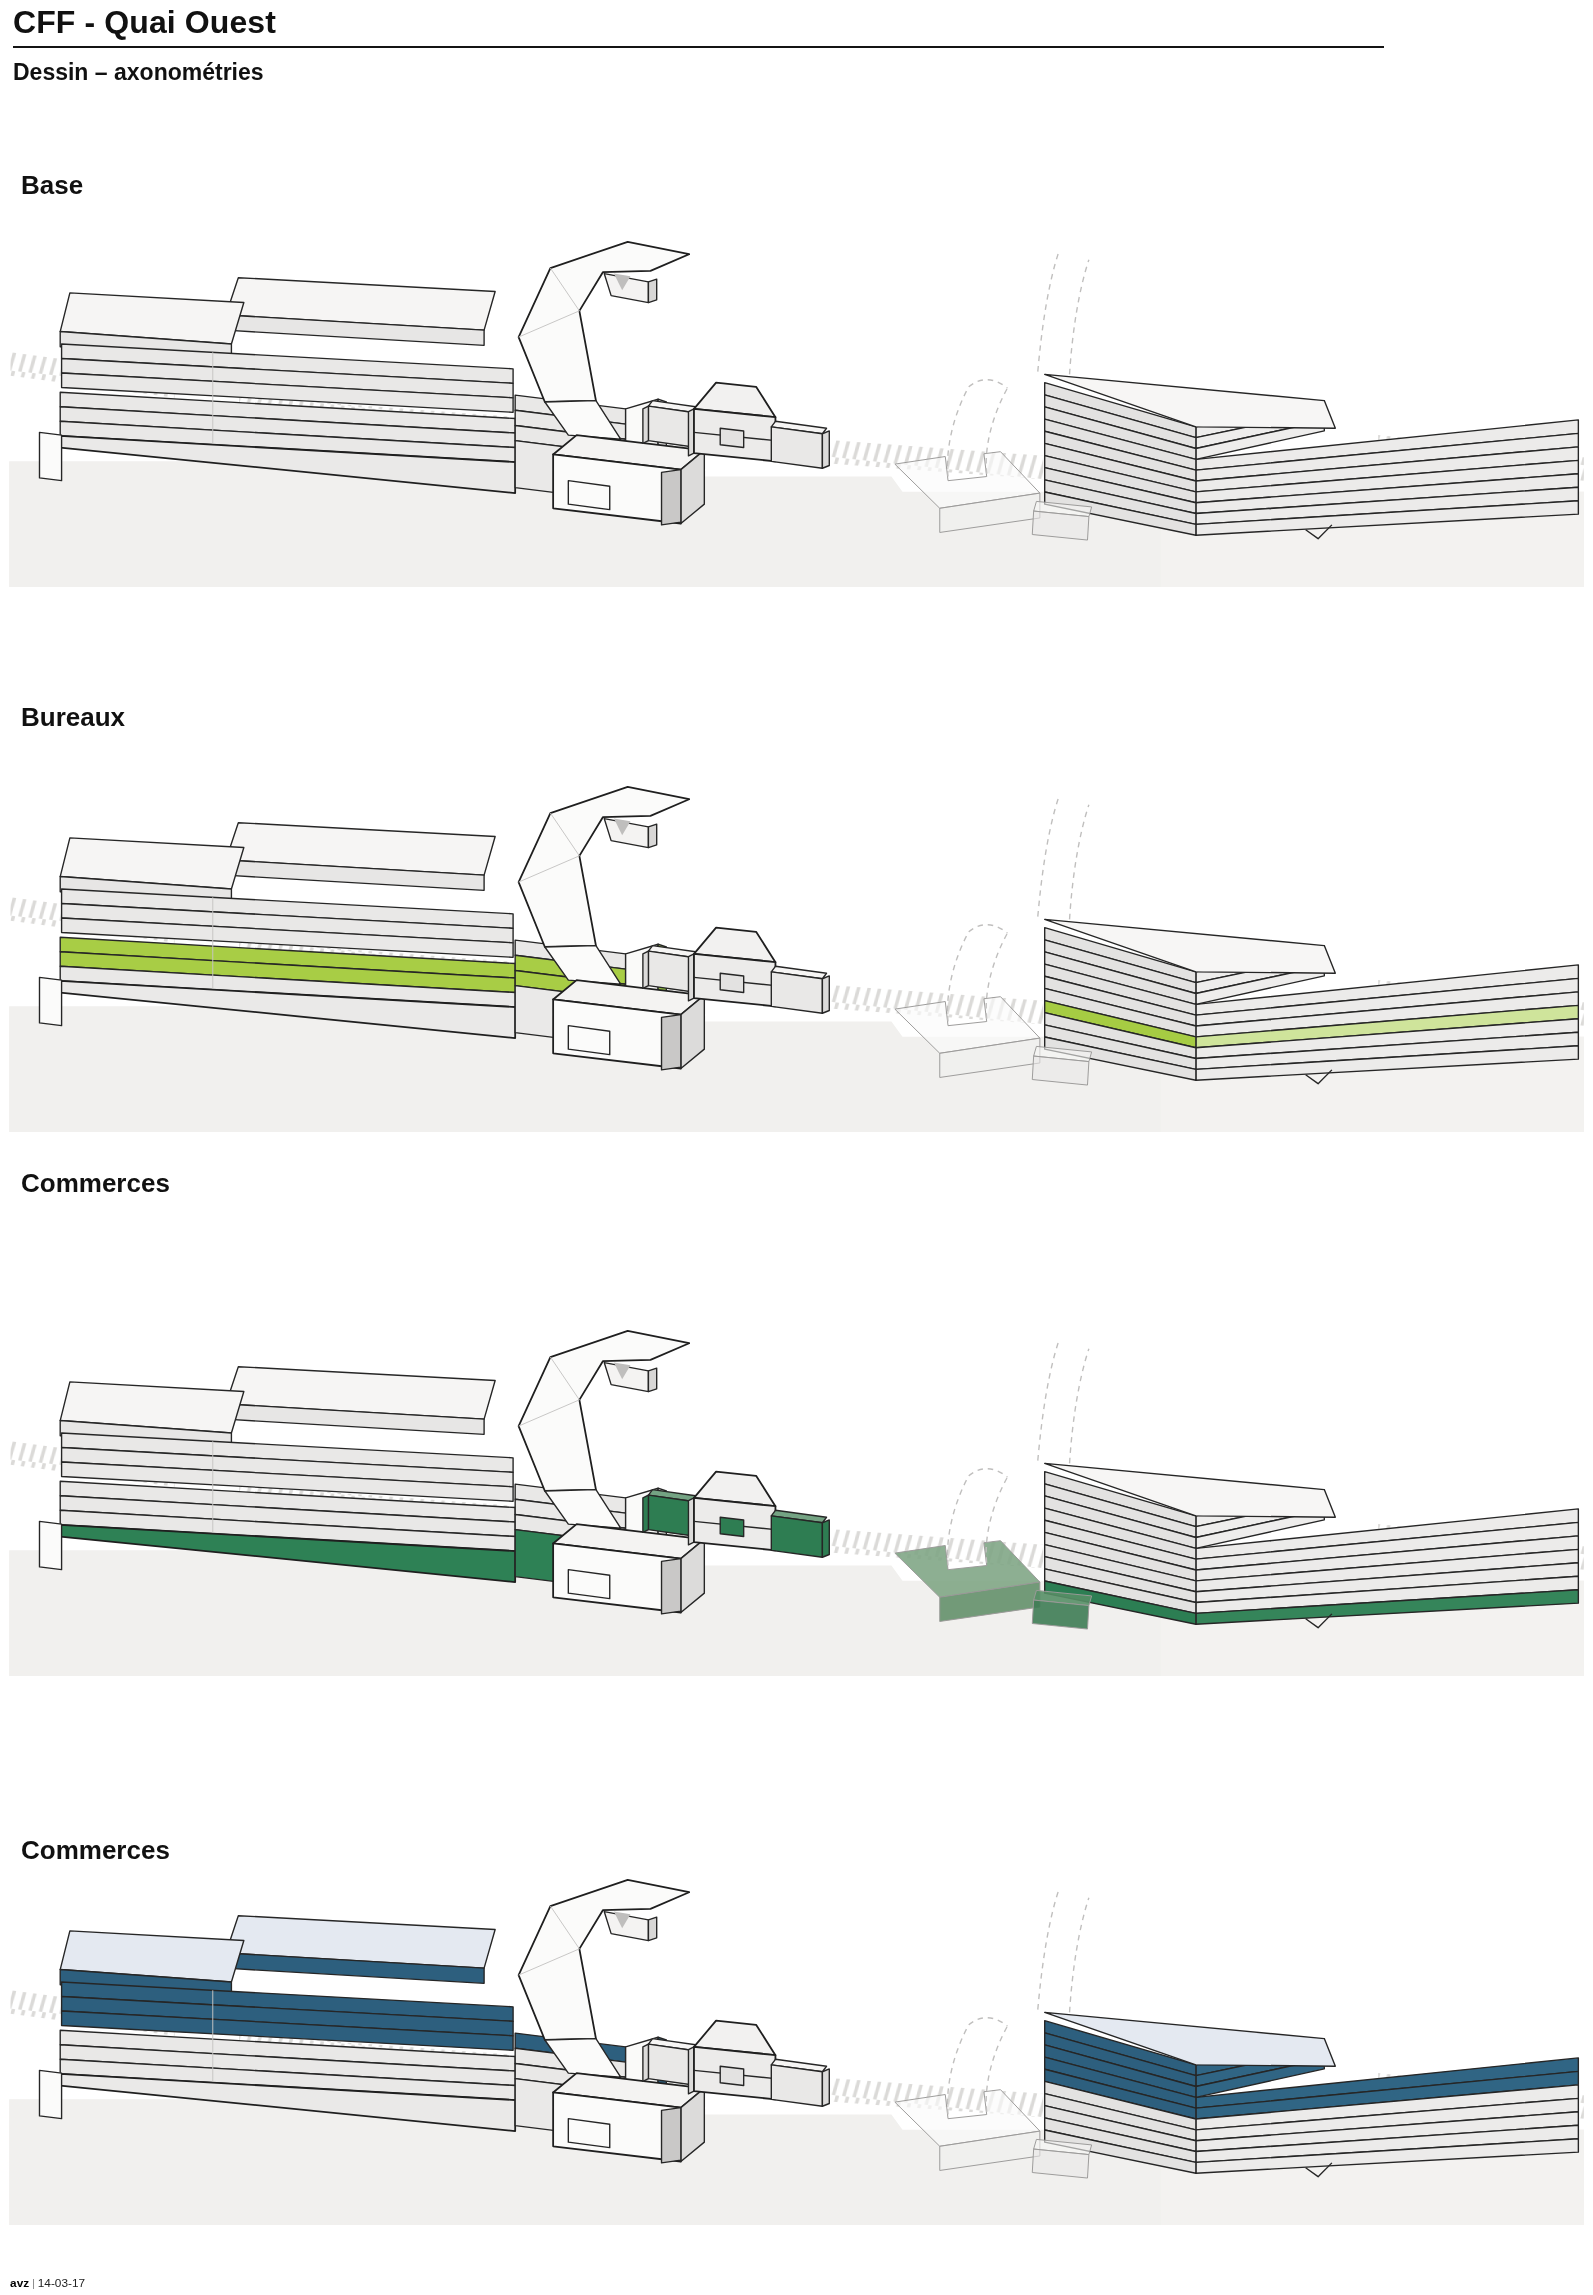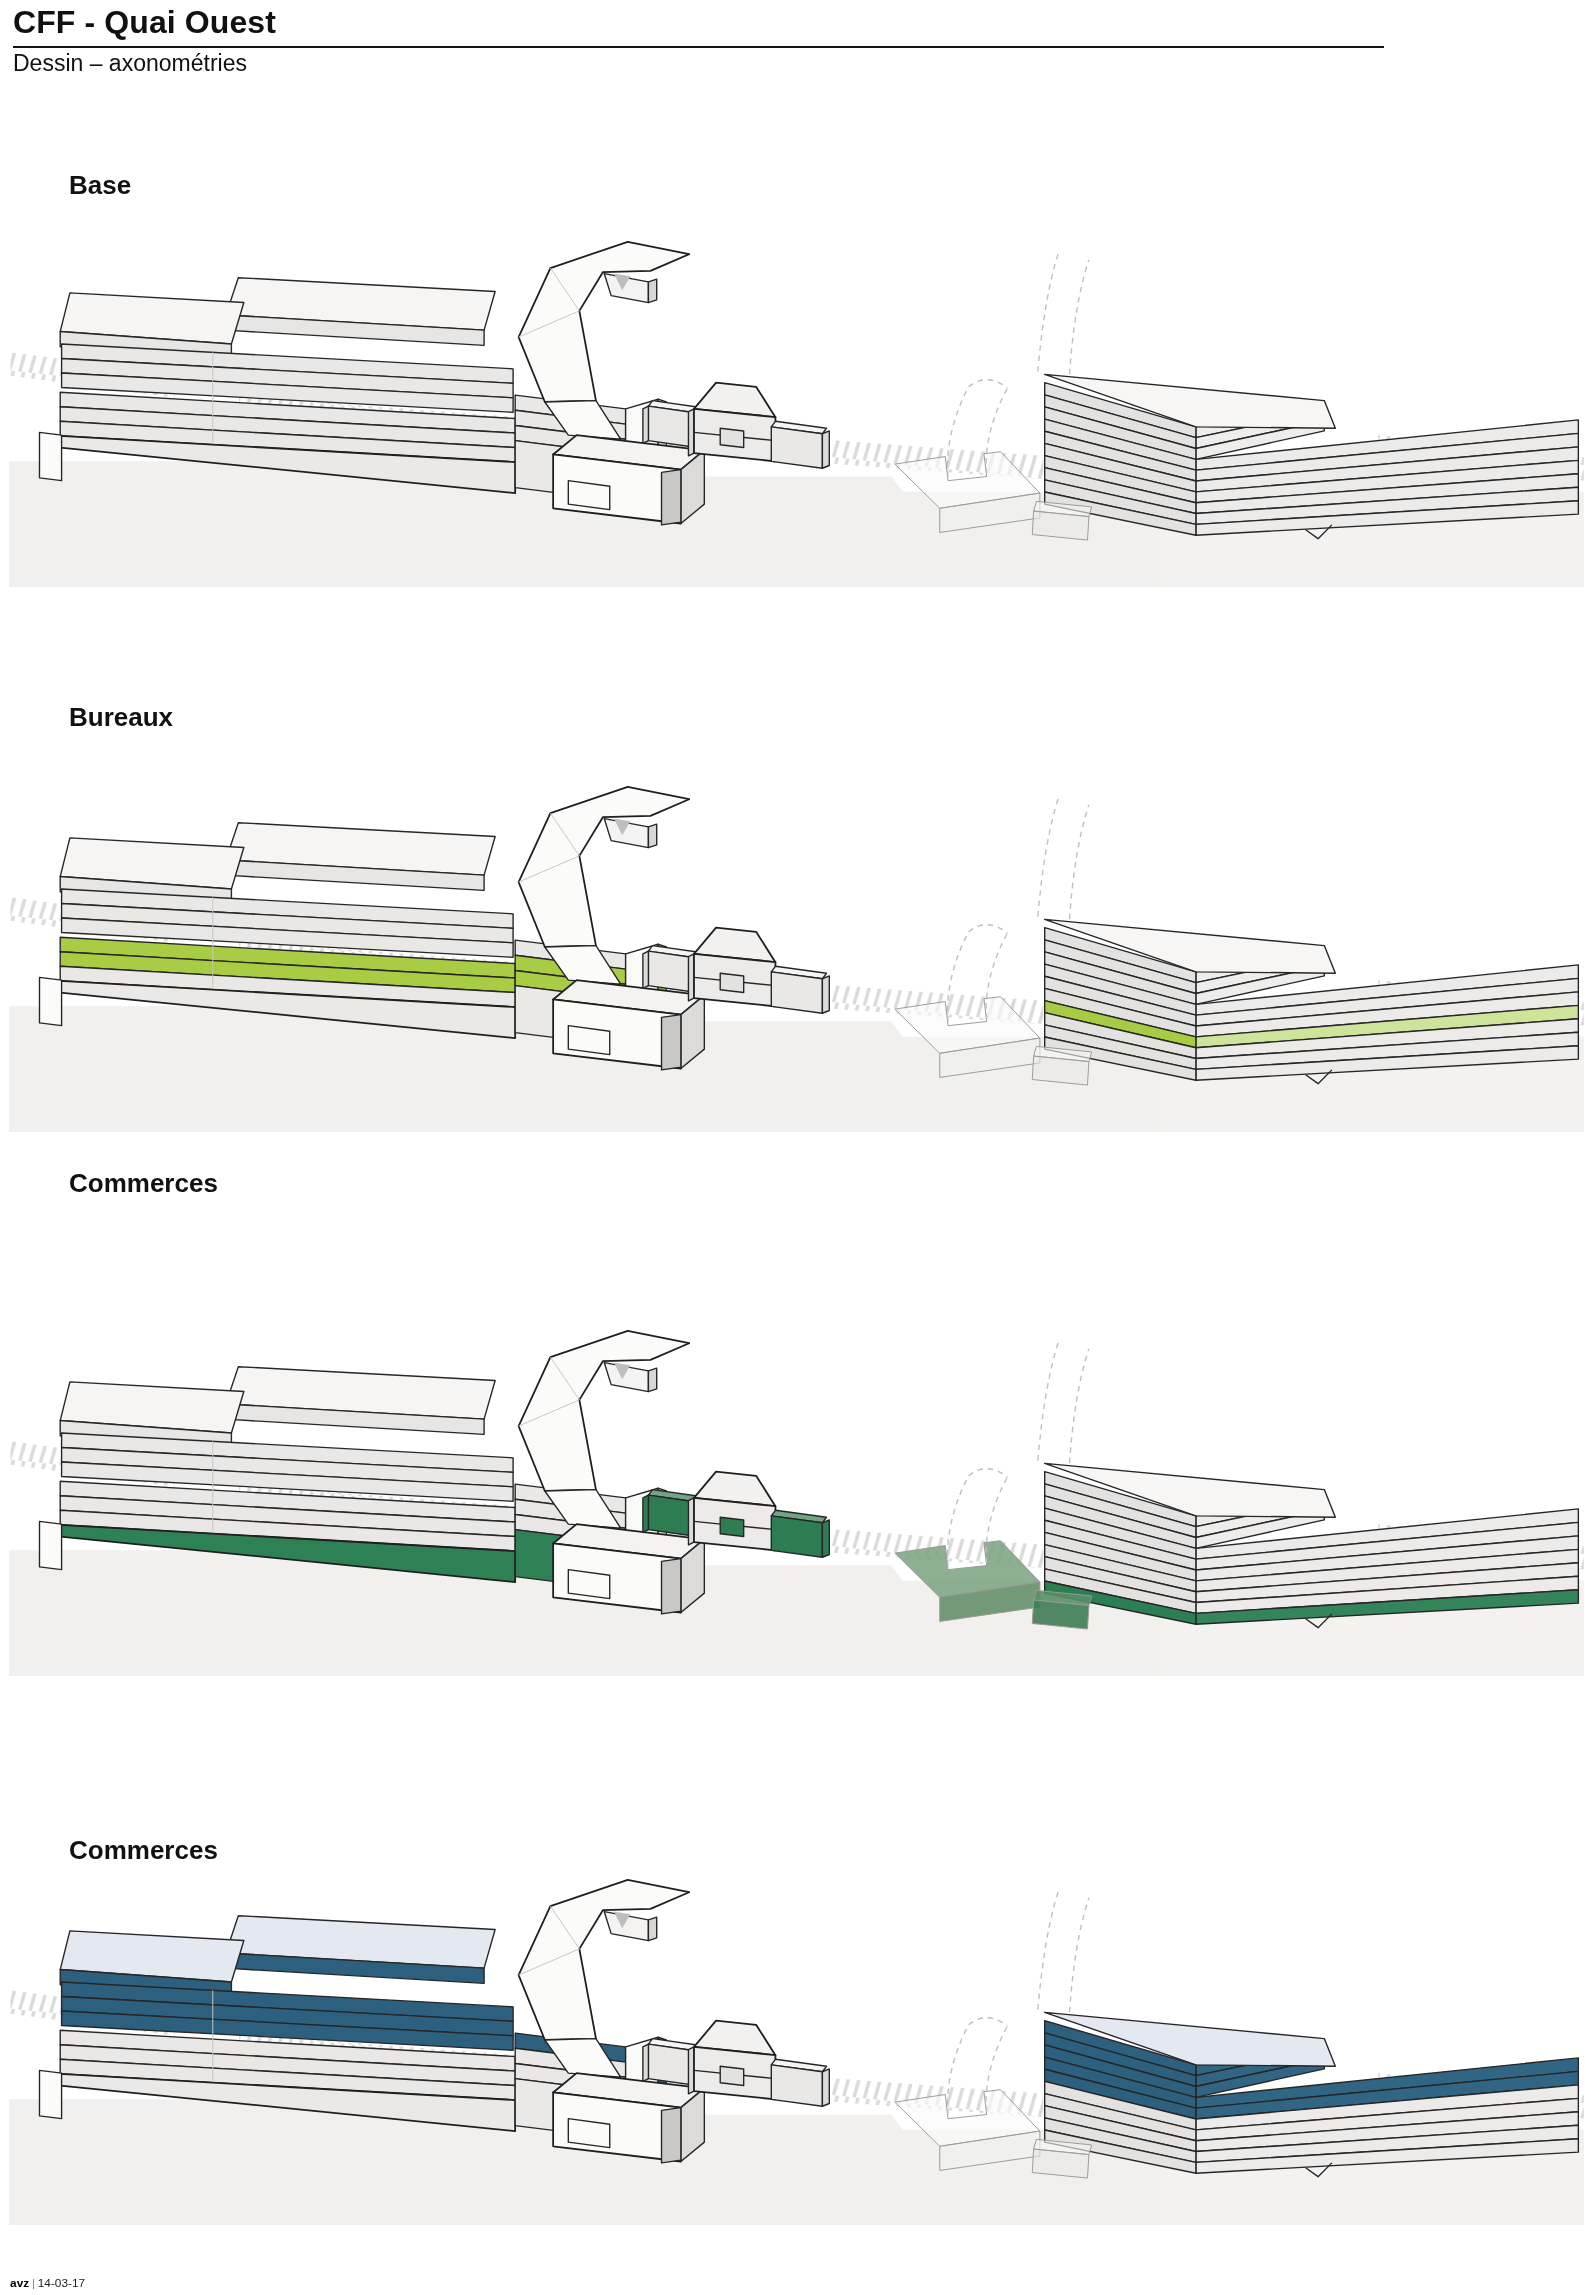--- a/index.html
+++ b/index.html
@@ -1,20 +1,20 @@
 <!DOCTYPE html>
 <html style="font-size:11px"><head>
 <meta charset="utf-8">
 <style>
   html,body{margin:0;padding:0;background:#ffffff;}
   body{width:1593px;height:2295px;position:relative;font-family:"Liberation Sans",sans-serif;color:#111;}
   .hdr-title{position:absolute;left:13px;top:4px;font-size:32px;font-weight:bold;letter-spacing:0.1px;}
   .hdr-rule{position:absolute;left:13px;top:46px;width:1371px;height:2.1px;background:#141414;}
-  .hdr-sub{position:absolute;left:13px;top:50px;font-size:23px;font-weight:normal;}
-  .sec-title{position:absolute;left:21px;font-size:26px;font-weight:bold;margin-left:48px;}
+  .hdr-sub{position:absolute;left:13px;top:59px;font-size:23px;font-weight:bold;}
+  .sec-title{position:absolute;left:21px;font-size:26px;font-weight:bold;}
   .sec-title.t0{top:170px}.sec-title.t1{top:702px}.sec-title.t2{top:1168px}.sec-title.t3{top:1835px}
   .draw{position:absolute;left:0;width:1593px;height:359px;}
   .draw.d0{top:228px}.draw.d1{top:773px}.draw.d2{top:1317px}.draw.d3{top:1866px}
   .ftr{position:absolute;left:4.1px;top:2276px;font-size:11.8px;}
   .ftr .a{font-weight:bold;color:#000;margin-left:6px;}
   .ftr .s{color:#8a8a8a;padding:0 2.8px;}
   .ftr .d{color:#222;}
   svg{display:block;width:100%;height:100%;}
   
   .ol{stroke:#262626;stroke-width:2;stroke-linejoin:round;}

